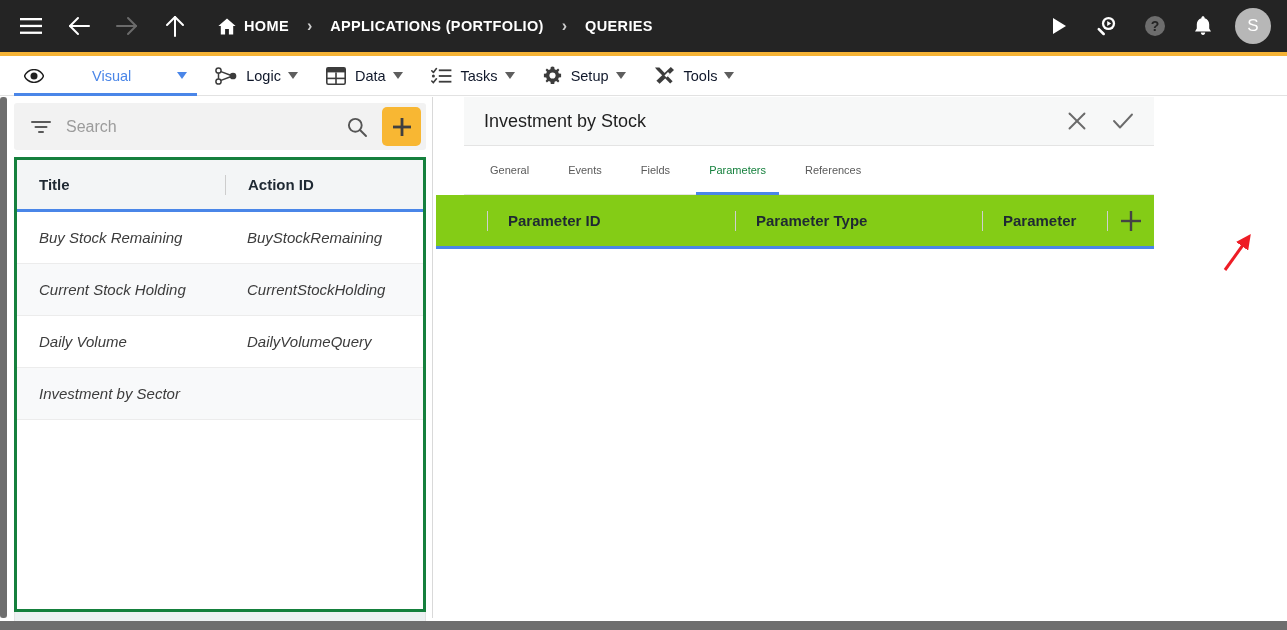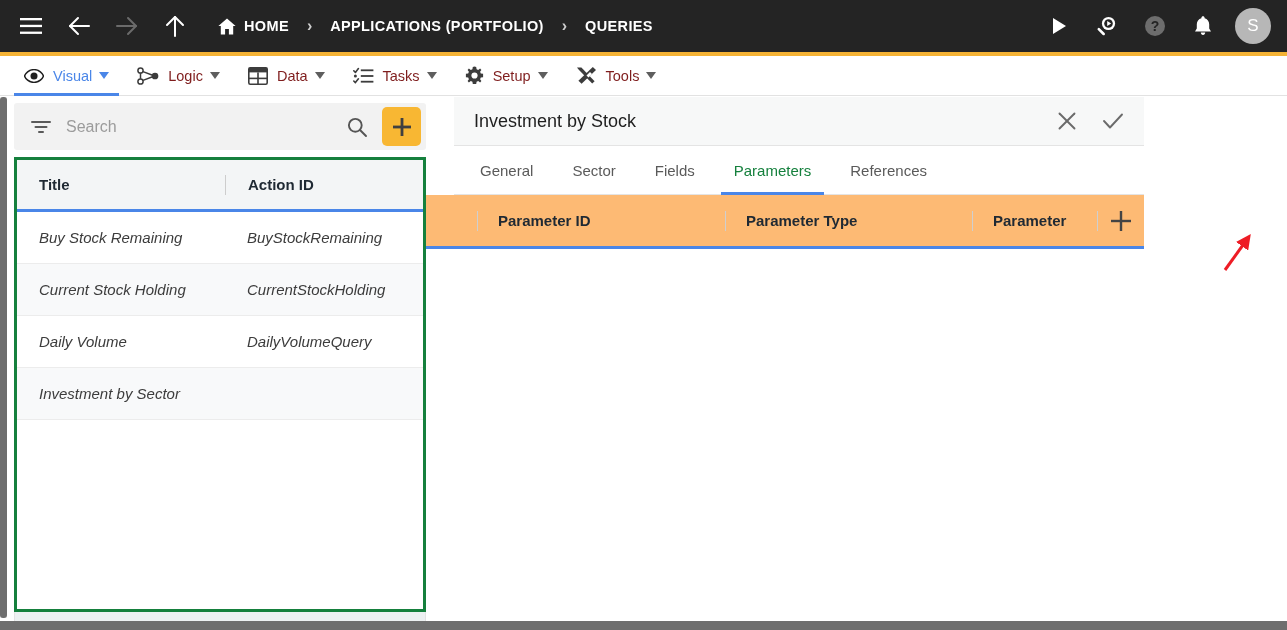--- a/index.html
+++ b/index.html
@@ -58,23 +58,23 @@
   
   .menubar {
     position: absolute; left: 0; top: 56px; width: 1287px; height: 40px;
     background: #ffffff;
     border-bottom: 1px solid #e2e2e2;
     display: flex; align-items: center;
   }
   .menu-item {
     display: flex; align-items: center; height: 40px;
     padding: 0 10px; margin-left: 8px; position: relative;
-    color: #7f1d1d; font-size: 14.5px;
-  }
-  .menu-item:first-child { margin-left: 14px; }
+    color: #0f172a; font-size: 14.5px;
+  }
+  .menu-item:first-child { margin-left: 14px; gap: 39px; }
   .menu-item .mi-icon { display: flex; align-items: center; margin-right: 9px; color: #3c3c3c; }
   .menu-item .mi-label { margin-right: 7px; }
   .menu-item .caret {
     width: 0; height: 0; border-left: 5px solid transparent;
     border-right: 5px solid transparent; border-top: 7px solid #5e5e5e;
   }
   .menu-item.active { color: #4a86e8; }
   .menu-item.active .mi-icon { color: #1f1f1f; }
   .menu-item.active .caret { border-top-color: #4a86e8; }
   .menu-item.active::after {
@@ -160,50 +160,50 @@
   .list-filler { background: #ffffff; }
   .list-footer {
     position: absolute; left: 7px; top: 515px; width: 412px; height: 48px;
     background: #edf1f2; border: 1px solid #e3e3e3; border-top: none;
     display: flex; align-items: center; justify-content: flex-end;
     padding-right: 40px; font-size: 15px; font-weight: bold; color: #20303c;
   }
 
   
   .right-panel {
-    position: absolute; left: 426px; top: 0; width: 718px; height: 521px;
+    position: absolute; left: 436px; top: 0; width: 718px; height: 521px;
     background: #ffffff;
     padding-left: 28px;
   }
   .rp-header {
     height: 49px; background: #f7f8f8; border-bottom: 1px solid #e4e4e4;
     display: flex; align-items: center; position: relative;
   }
   .rp-title { margin-left: 20px; font-size: 18px; color: #1f1f1f; }
   .rp-actions { position: absolute; right: 14px; display: flex; align-items: center; gap: 12px; }
   .rp-act { width: 34px; height: 34px; display: flex; align-items: center; justify-content: center; color: #6b6b6b; }
 
   .tabs {
     height: 49px; display: flex; align-items: center;
     border-bottom: 1px solid #e4e4e4; background: #fff;
   }
   .tab {
     height: 49px; display: flex; align-items: center; position: relative;
-    padding: 0 13px; margin-left: 13px; font-size: 15px; color: #5a5a5a;
+    padding: 0 13px; margin-left: 13px; font-size: 11px; color: #5a5a5a;
   }
   .tab:first-child { margin-left: 13px; }
   .tab.active { color: #15803d; }
   .tab.active::after {
     content: ""; position: absolute; left: 0; right: 0; bottom: 0;
     height: 3px; background: #4a86e8;
   }
 
   .param-table { position: absolute; left: 0; right: 0; top: 98px; bottom: 0; }
   .pt-head {
-    height: 54px; background: #fdba74; display: flex; align-items: center;
+    height: 54px; background: #84cc16; display: flex; align-items: center;
     border-bottom: 3px solid #4a86e8; position: relative;
   }
   .pt-div { width: 1px; height: 20px; background: #cfcfcf; flex: 0 0 auto; }
   .pt-cell {
     font-size: 15px; font-weight: bold; color: #1f2933;
     display: flex; align-items: center; height: 100%; padding-left: 20px;
   }
   .pt-cell.c1 { width: 247px; }
   .pt-cell.c2 { width: 246px; }
   .pt-cell.c3 { flex: 1; }
@@ -479,21 +479,21 @@
             </svg>
         </div>
       </div>
     </div>
 
     <div class="tabs">
       <div class="tab">
           <span>General</span>
         </div>
       <div class="tab">
-          <span>Sector</span>
+          <span>Events</span>
         </div>
       <div class="tab">
           <span>Fields</span>
         </div>
       <div class="tab active">
           <span>Parameters</span>
         </div>
       <div class="tab">
           <span>References</span>
         </div>

